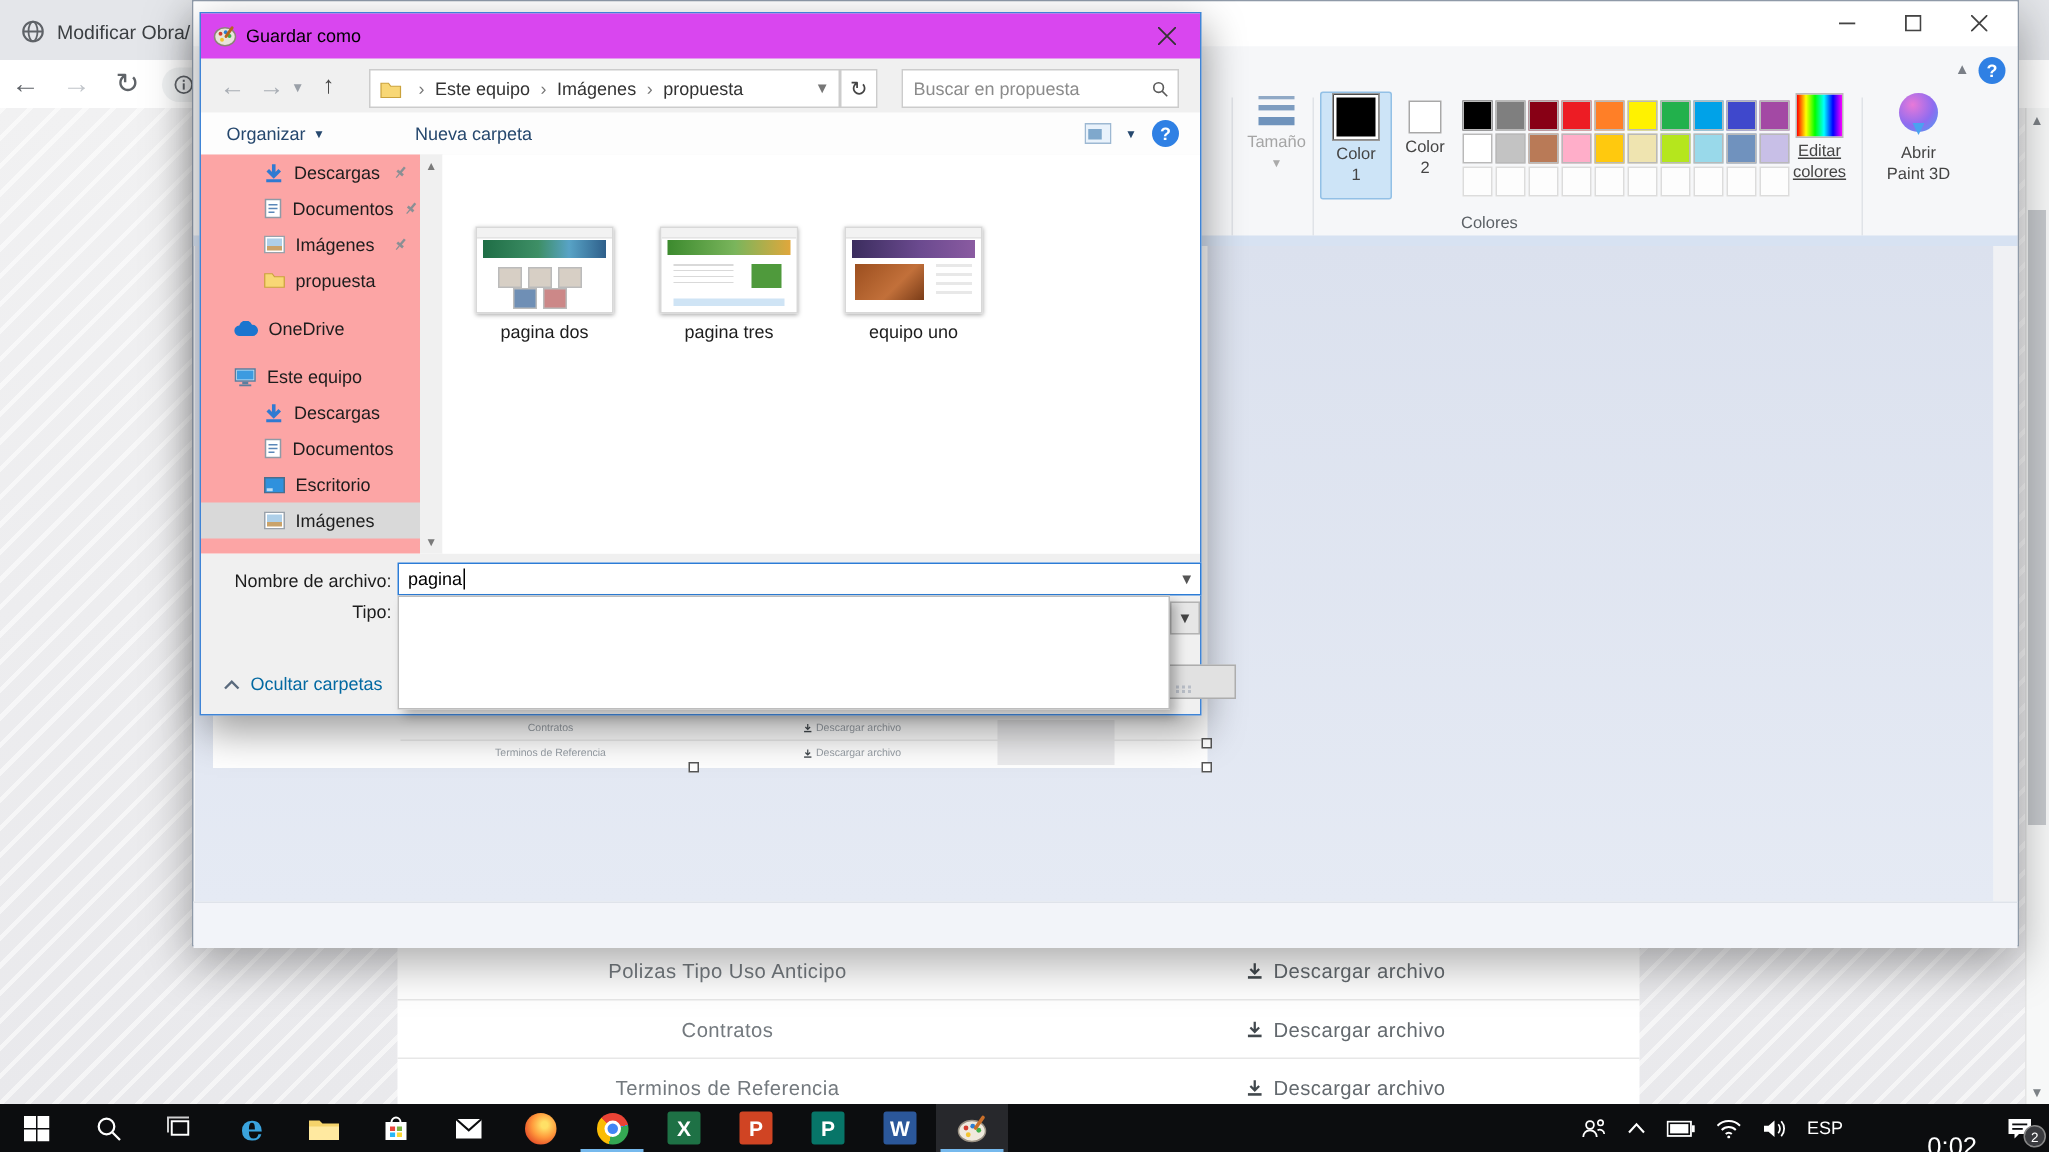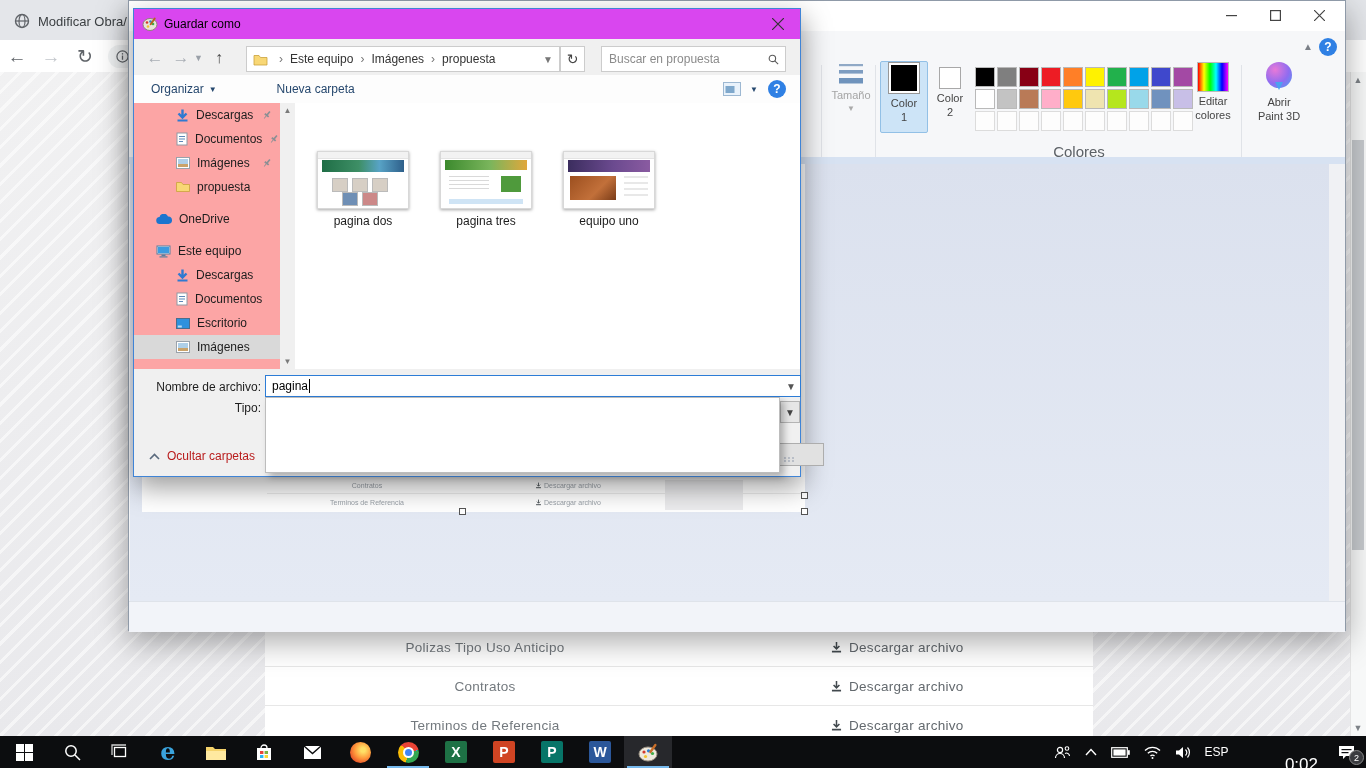--- a/index.html
+++ b/index.html
@@ -31,21 +31,21 @@
 
   
   .paint{left:128px;top:0;width:1218px;height:631px;z-index:10;background:#f5f6f8;
     border:1px solid #8f9aa8;box-shadow:0 10px 30px rgba(0,0,0,.35);box-sizing:border-box;}
   .paint-title{left:0;top:0;width:100%;height:30px;background:#fff;}
   .win-controls{position:absolute;right:4px;top:0;display:flex;}
   .win-btn{width:44px;height:29px;display:flex;align-items:center;justify-content:center;color:#444;}
   .ribbon{left:0;top:30px;width:100%;height:126px;background:#f6f7f9;}
   .ribbon-strip{left:0;top:156px;width:100%;height:7px;background:#d7e2f2;}
   .rb-sep{position:absolute;top:34px;width:1px;height:92px;background:#e0e3e8;}
-  .rb-group-label{position:absolute;top:112px;font-size:15px;color:#5c6166;text-align:center;}
+  .rb-group-label{position:absolute;top:112px;font-size:11px;color:#5c6166;text-align:left;}
   .rb-btn{position:absolute;top:30px;width:46px;height:70px;display:flex;flex-direction:column;align-items:center;border:1px solid transparent;border-radius:2px;}
   .rb-btn .lbl{font-size:11px;color:#444;text-align:center;line-height:1.25;margin-top:3px;}
   .rb-btn.disabled .lbl{color:#a5a5a5;}
   .sw-black{width:30px;height:30px;background:#000;border:1px solid #979797;box-shadow:inset 0 0 0 2px #fff;}
   .sw-white{width:20px;height:20px;background:#fff;border:1px solid #a8a8a8;box-shadow:inset 0 0 0 1px #fff;margin-top:5px;}
   .rb-selected{background:#cde4f7;border:1px solid #92c0e6;}
   .palette{position:absolute;top:36px;}
   .pal-row{display:flex;}
   .pal-cell{width:20px;height:20px;box-sizing:border-box;border:1px solid #b9b9b9;margin:0 1px 2px 1px;}
   .pal-cell.empty{border:1px solid #dcdcdc;background:#fdfdfd;}
@@ -99,21 +99,21 @@
   .file-label{font-size:12px;color:#1d1d1d;margin-top:5px;}
   .fname-row{left:0;top:366px;width:100%;height:24px;display:flex;align-items:center;}
   .flabel{width:127px;text-align:right;font-size:12px;color:#1d1d1d;}
   .fname-field{position:absolute;left:131px;top:366px;width:536px;height:22px;background:#fff;border:1px solid #2c7cd6;box-sizing:border-box;display:flex;align-items:center;font-size:12px;color:#000;}
   .fname-field .txt{margin-left:6px;}
   .caret{width:1px;height:14px;background:#000;margin-left:1px;}
   .fname-chev{position:absolute;right:4px;color:#555;font-size:10px;}
   .tipo-chev{position:absolute;left:646px;top:392px;width:20px;height:22px;background:#e6e6e6;border:1px solid #b4b4b4;box-sizing:border-box;color:#444;font-size:10px;display:flex;align-items:center;justify-content:center;}
   .cancel-sliver{position:absolute;left:638px;top:434px;width:52px;height:23px;background:#e1e1e1;border:1px solid #adadad;box-sizing:border-box;}
   .open-drop{position:absolute;left:131px;top:388px;width:513px;height:74px;background:#fff;border:1px solid #bdbdbd;box-shadow:4px 4px 7px rgba(0,0,0,.28);z-index:5;}
-  .dlg-footer-label{position:absolute;left:15px;top:440px;display:flex;align-items:center;gap:7px;font-size:12px;color:#b91c1c;}
+  .dlg-footer-label{position:absolute;left:15px;top:440px;display:flex;align-items:center;gap:7px;font-size:12px;color:#0369a1;}
 
   
   .taskbar{left:0;top:736px;width:1366px;height:32px;background:#0c0d0f;z-index:50;display:flex;align-items:center;}
   .tb-slot{width:48px;height:32px;display:flex;align-items:center;justify-content:center;position:relative;}
   .tb-underline{position:absolute;left:3px;bottom:0;width:42px;height:2px;background:#76b9ed;}
   .tb-active{background:#27282c;}
   .tile{width:22px;height:22px;border-radius:2px;color:#fff;font-weight:bold;font-size:14px;display:flex;align-items:center;justify-content:center;}
   .tray{position:absolute;right:0;top:0;height:32px;display:flex;align-items:center;gap:0;}
   .tray-item{height:32px;display:flex;align-items:center;justify-content:center;padding:0 7px;color:#fff;}
   .tray-clock{color:#fff;font-size:17px;text-align:right;line-height:1.25;padding:0 8px;margin-top:47px;}
@@ -282,21 +282,21 @@
             <div class="pal-cell empty"></div>
             <div class="pal-cell empty"></div>
             <div class="pal-cell empty"></div>
             <div class="pal-cell empty"></div>
             <div class="pal-cell empty"></div>
           </div>
         </div>
 
       <div class="rb-btn" style="left:1058px;width:50px;">
         <div class="rainbow"></div>
-        <span class="lbl" style="width:46px;">Editar colores</span>
+        <span class="lbl" style="width:46px;text-decoration:underline;">Editar colores</span>
       </div>
       <div class="rb-sep" style="left:1112px;"></div>
 
       <div class="rb-btn" style="left:1122px;width:54px;">
         <div class="p3d-icon"></div>
         <span class="lbl" style="width:50px;margin-top:8px;">Abrir Paint 3D</span>
       </div>
 
       <div class="rb-group-label" style="left:845px;width:210px;">Colores</div>
     </div>

